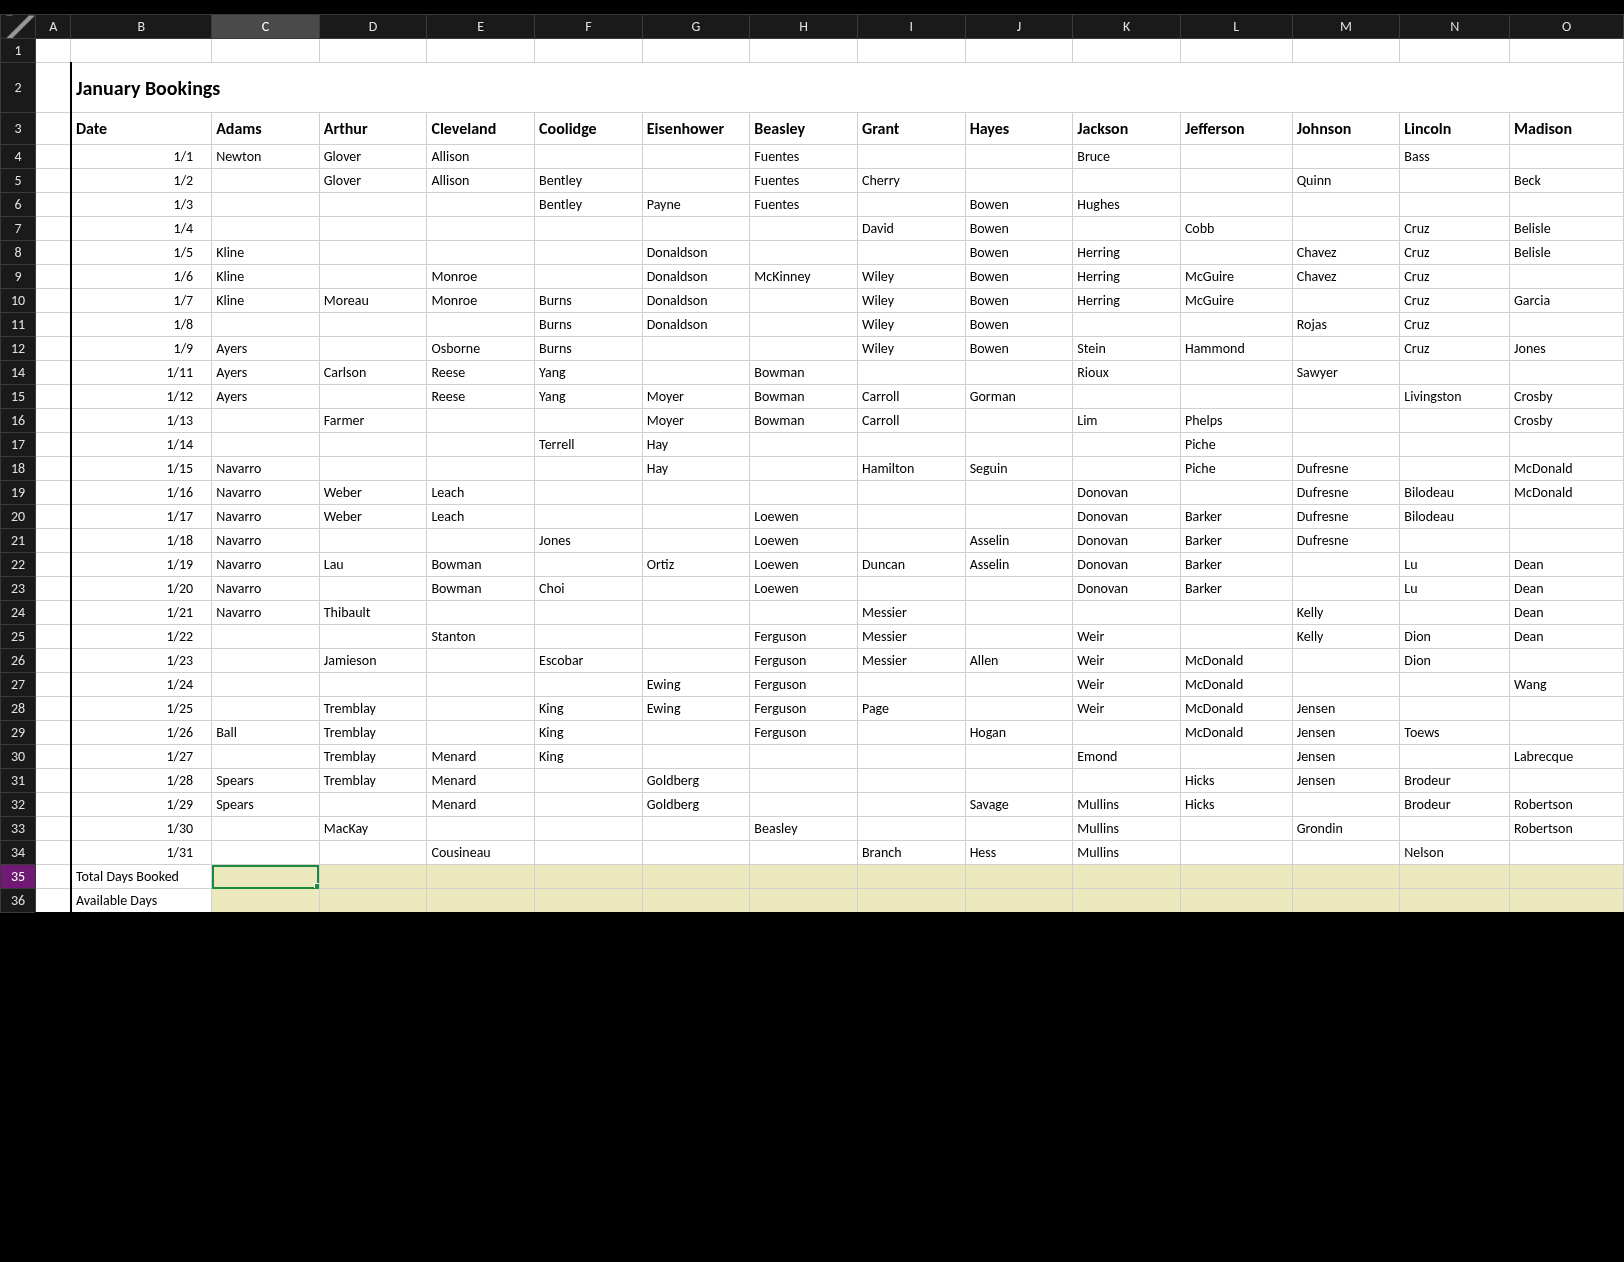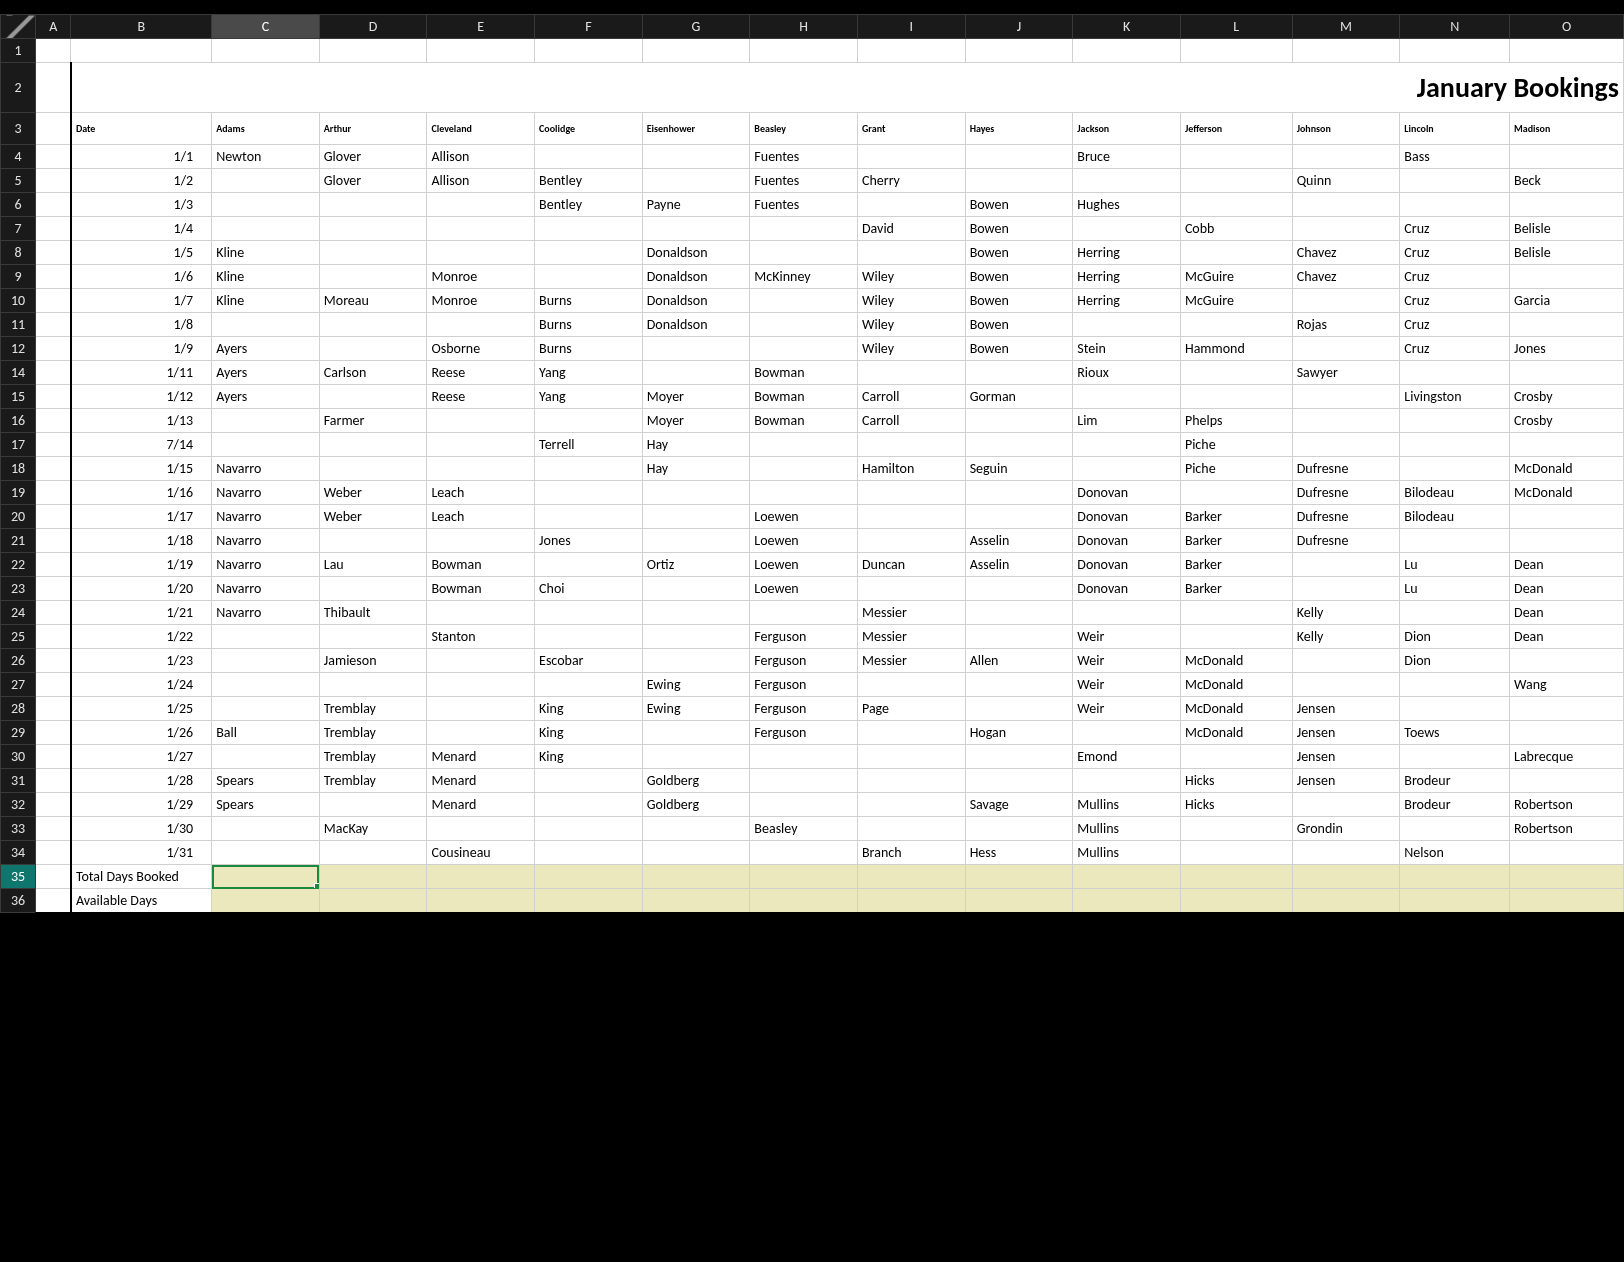--- a/index.html
+++ b/index.html
@@ -31,21 +31,21 @@
     font-size: 14px;
   }
   td.corner {
     background: linear-gradient(135deg, #1a1a1a 0 48%, #999 48% 58%, #1a1a1a 58%);
   }
   th.colhdr.active {
     background: #4a4a4a;
     color: #fff;
   }
   td.rowhdr.active {
-    background: #0f766e;
+    background: #701a75;
     color: #fff;
   }
   td.cell {
     background: #fff;
     color: #000;
     border: 1px solid #d0d0d0;
     padding: 2px 4px;
     height: 24px;
     overflow: hidden;
     white-space: nowrap;
@@ -71,31 +71,31 @@
   tr.title-row td.cell {
     height: 50px;
   }
   tr.hdr-row td.cell {
     height: 32px;
   }
   .title-banner {
     background: #781a1a;
     color: #fff;
     font-weight: bold;
-    font-size: 28px;
-    text-align: right;
+    font-size: 20px;
+    text-align: left;
     padding: 10px 20px 6px 6px;
     border-top: 2px solid #000;
     border-left:1px solid #d0d0d0;
   }
   .col-header-dark {
     background:#781a1a;
     color:#fff;
     font-weight:bold;
-    font-size:10px;
+    font-size:16px;
     text-align:left;
     padding-left:4px;
     border-left:1px solid #d0d0d0;
     border-bottom:1px solid #fff;
   }
   
   col.cA { width: 34px; }
   col.cRow { width: 34px; }
   col.cB { width: 136px; }
   col.cStd { width: 104px; }
@@ -412,21 +412,21 @@
           <td class="cell"></td>
           <td class="cell">Lim</td>
           <td class="cell">Phelps</td>
           <td class="cell"></td>
           <td class="cell"></td>
           <td class="cell">Crosby</td>
         </tr>
         <tr>
           <td class="rowhdr">17</td>
           <td class="cell"></td>
-          <td class="cell date-col left-border">7/14</td>
+          <td class="cell date-col left-border">1/14</td>
           <td class="cell"></td>
           <td class="cell"></td>
           <td class="cell"></td>
           <td class="cell">Terrell</td>
           <td class="cell">Hay</td>
           <td class="cell"></td>
           <td class="cell"></td>
           <td class="cell"></td>
           <td class="cell"></td>
           <td class="cell">Piche</td>

